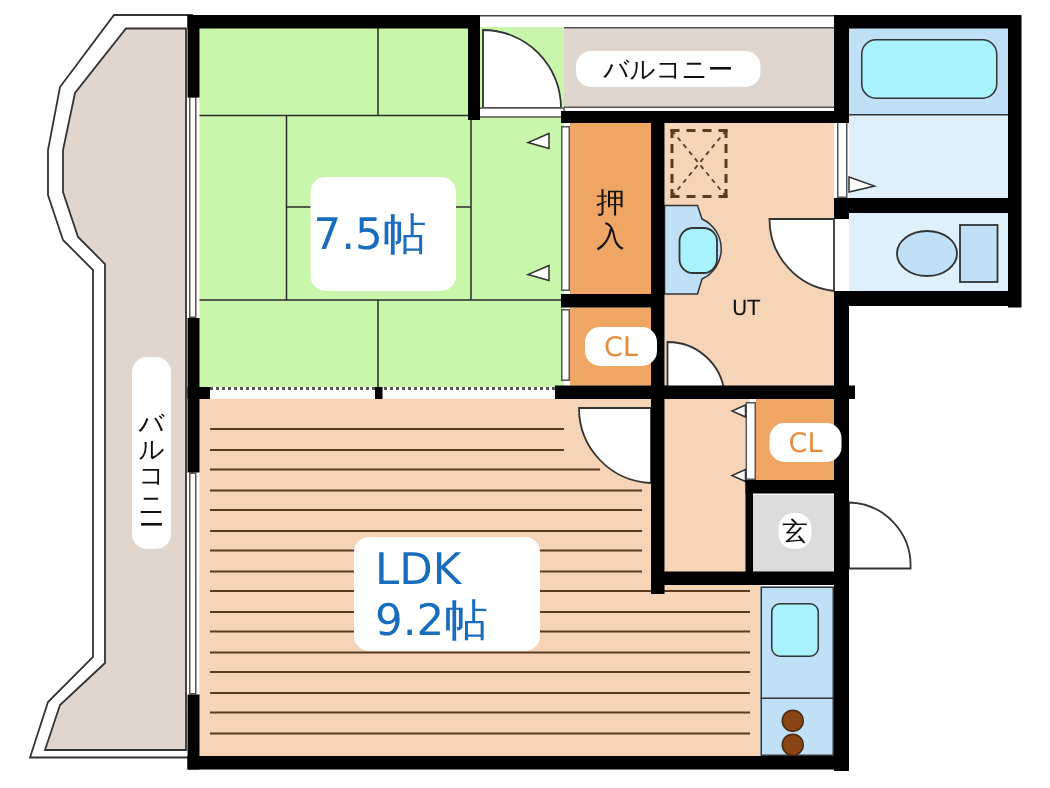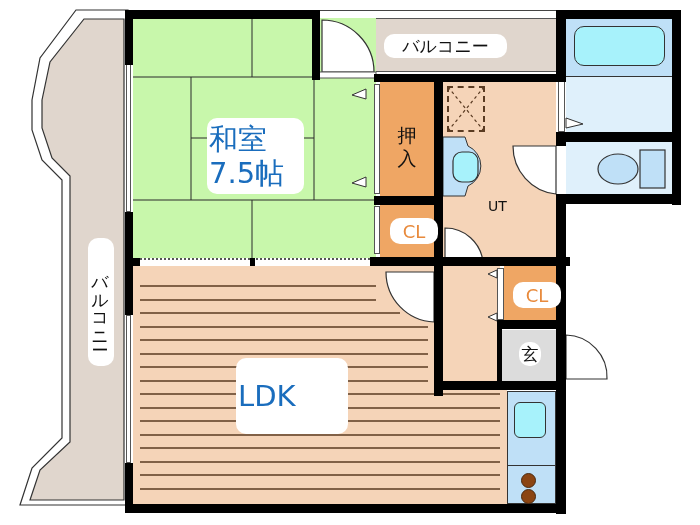--- a/index.html
+++ b/index.html
@@ -153,26 +153,26 @@
 <div class="wall" style="left:556px; top:194px; width:10px; height:320px;"></div>
 <div class="wall" style="left:556px; top:10px; width:124px; height:9px;"></div>
 <div class="wall" style="left:672px; top:10px; width:9px; height:195px;"></div>
 <div class="wall" style="left:556px; top:132px; width:124px; height:10px;"></div>
 <div class="wall" style="left:556px; top:194px; width:124px; height:10px;"></div>
 <div class="wall" style="left:497px; top:320px; width:62px; height:9px;"></div>
 <div class="wall" style="left:434px; top:381px; width:125px; height:9px;"></div>
 <div class="wall" style="left:497px; top:320px; width:5px; height:65px;"></div>
 
 <div class="label-box" style="left:207px; top:118px; width:95px; height:76px; flex-direction:column; align-items:flex-start; padding-left:2px;">
-  <span class="blue-text" style="font-size:29px; line-height:34px;">和室</span>
   <span class="blue-text" style="font-size:29px; line-height:34px;">7.5帖</span>
 </div>
 
-<div class="label-box" style="left:236px; top:358px; width:110px; height:76px; flex-direction:column; align-items:flex-start; padding-left:2px;">
+<div class="label-box" style="left:236px; top:358px; width:110px; height:76px; flex-direction:column; align-items:flex-start; padding-left:14px;">
   <span class="blue-text" style="font-size:29px; line-height:34px;">LDK</span>
+  <span class="blue-text" style="font-size:29px; line-height:34px;">9.2帖</span>
 </div>
 
 <div class="abs" style="left:393px; top:124px; width:28px; font-size:19px; line-height:23px; text-align:center; color:#111; word-break:break-all;">
   <span>押入</span>
 </div>
 
 <div class="label-box" style="left:390px; top:218px; width:48px; height:26px;">
   <span class="orange-text" style="font-size:18px;">CL</span>
 </div>
 

